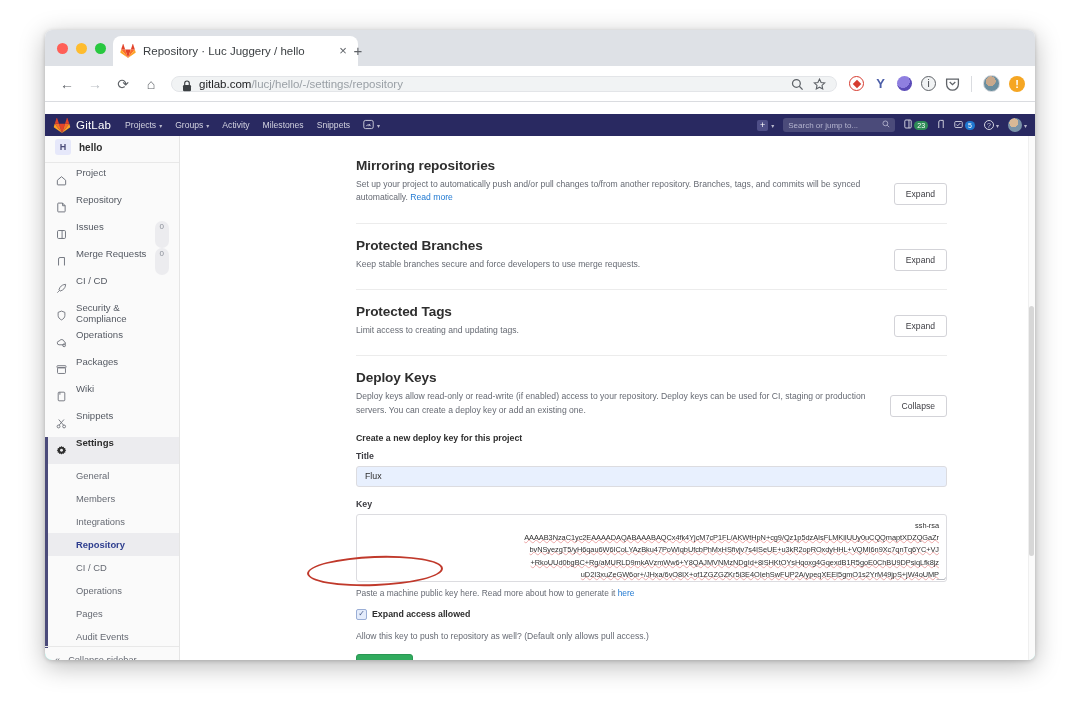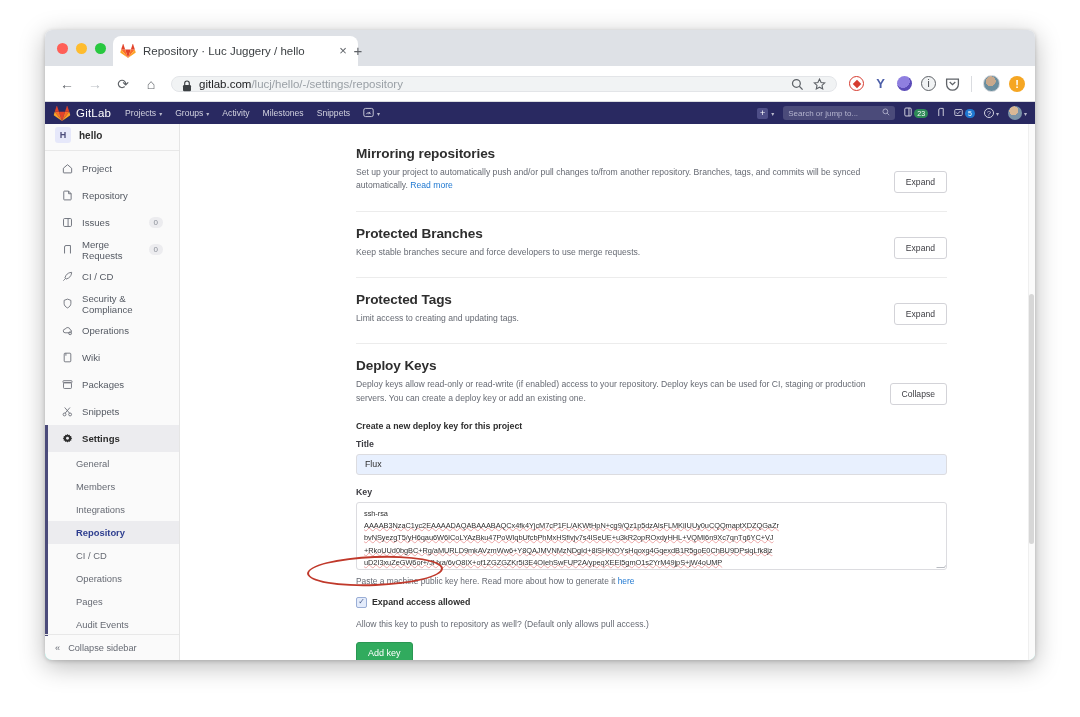--- a/index.html
+++ b/index.html
@@ -102,21 +102,21 @@
     border: 1px solid #cfd3d8;
     flex: 0 0 17px;
   }
   #profile-warning {
     width: 16px; height: 16px; border-radius: 50%;
     background: #f5a623; flex: 0 0 16px;
     color:#fff; font-size:11px; font-weight:bold; text-align:center; line-height:16px;
   }
 
   
-  #gitlab-app { height: 558px; position: relative; background:#5eead4; }
+  #gitlab-app { height: 558px; position: relative; background:#5eead4;margin-top:12px; }
 
   #gl-navbar {
     height: 22px; background: #292961;
     display: flex; align-items: center;
     padding: 0 8px;
     position: relative;
   }
   #gl-logo { width: 18px; height: 17px; margin-right: 5px; flex:0 0 18px; }
   #gl-brand { color: #fff; font-size: 11.5px; letter-spacing:.2px; margin-right: 14px; }
   .gl-nav-item {
@@ -173,22 +173,22 @@
     width: 16px; height: 16px; border-radius: 3px;
     background: #e6e8fa; color: #4b4b7a;
     font-size: 9px; font-weight: 600; text-align: center; line-height: 16px;
     flex: 0 0 16px;
   }
   #project-name { font-size: 10px; color: #2e2e2e; font-weight:600; }
 
   #sidebar-divider { height:1px; background:#e8e8e8; margin: 2px 0 4px 0; }
 
   .nav-item {
-    display: flex; align-items: center;
-    height: 27px; padding: 0 16px;
+    display: flex; 
+    height: 27px; padding: 0 10px;
     font-size: 9.6px; color: #555a63;
     position: relative;
   }
   .nav-item .ico {
     width: 13px; flex: 0 0 13px; margin-right: 8px;
     display:flex; align-items:center; justify-content:center;
     color:#6b6f78;
   }
   .nav-item .label { flex: 1; }
   .nav-item .count {
@@ -281,20 +281,21 @@
     font-family: "Liberation Sans", sans-serif;
     font-size: 7.4px; color: #2e2e2e;
     line-height: 12.3px;
     white-space: nowrap;
     letter-spacing: -.05px;
     text-decoration: underline;
     text-decoration-color: rgba(226,120,120,.62);
     text-decoration-style: wavy;
     text-decoration-skip-ink: none;
     text-underline-offset: -1px;
+    text-align: right;
   }
   #key-textarea .kline.nosp { text-decoration: none; }
   #resize-grip {
     position: absolute; right: 2px; bottom: 1px;
     width: 8px; height: 8px;
     border-right: 1px solid #b9bcc2;
     border-bottom: 1px solid #b9bcc2;
     transform: skewX(-45deg);
     transform-origin: bottom right;
   }
@@ -582,34 +583,34 @@
           <svg viewBox="0 0 13 13" width="11" height="11">
               <path d="M3.6 9.2a2.2 2.2 0 0 1 .3-4.4 3 3 0 0 1 5.7.6 2 2 0 0 1 .3 3.8z" fill="none" stroke="currentColor" stroke-width="1.05"></path>
               <circle cx="9.6" cy="9.8" r="1.7" fill="none" stroke="currentColor" stroke-width="1.05"></circle>
             </svg>
         </span>
         <span class="label">Operations</span>
       </div>
       <div class="nav-item">
         <span class="ico">
           <svg viewBox="0 0 13 13" width="11" height="11">
+              <rect x="1.8" y="4.4" width="9.4" height="6.8" rx="1" fill="none" stroke="currentColor" stroke-width="1.05"></rect>
+              <rect x="1.2" y="2" width="10.6" height="2.4" rx=".7" fill="none" stroke="currentColor" stroke-width="1.05"></rect>
+            </svg>
+        </span>
+        <span class="label">Packages</span>
+      </div>
+      <div class="nav-item">
+        <span class="ico">
+          <svg viewBox="0 0 13 13" width="11" height="11">
               <rect x="2.6" y="1.4" width="7.8" height="10.2" rx="1" fill="none" stroke="currentColor" stroke-width="1.05"></rect>
               <line x1="4.6" y1="1.4" x2="4.6" y2="4.4" stroke="currentColor" stroke-width="1.05"></line>
             </svg>
         </span>
         <span class="label">Wiki</span>
-      </div>
-      <div class="nav-item">
-        <span class="ico">
-          <svg viewBox="0 0 13 13" width="11" height="11">
-              <rect x="1.8" y="4.4" width="9.4" height="6.8" rx="1" fill="none" stroke="currentColor" stroke-width="1.05"></rect>
-              <rect x="1.2" y="2" width="10.6" height="2.4" rx=".7" fill="none" stroke="currentColor" stroke-width="1.05"></rect>
-            </svg>
-        </span>
-        <span class="label">Packages</span>
       </div>
       <div class="nav-item">
         <span class="ico">
           <svg viewBox="0 0 13 13" width="11" height="11">
               <circle cx="3" cy="10" r="1.7" fill="none" stroke="currentColor" stroke-width="1.05"></circle>
               <circle cx="9.6" cy="10" r="1.7" fill="none" stroke="currentColor" stroke-width="1.05"></circle>
               <line x1="3.6" y1="8.6" x2="9.4" y2="1.8" stroke="currentColor" stroke-width="1.05"></line>
               <line x1="9" y1="8.6" x2="3.2" y2="1.8" stroke="currentColor" stroke-width="1.05"></line>
             </svg>
         </span>

